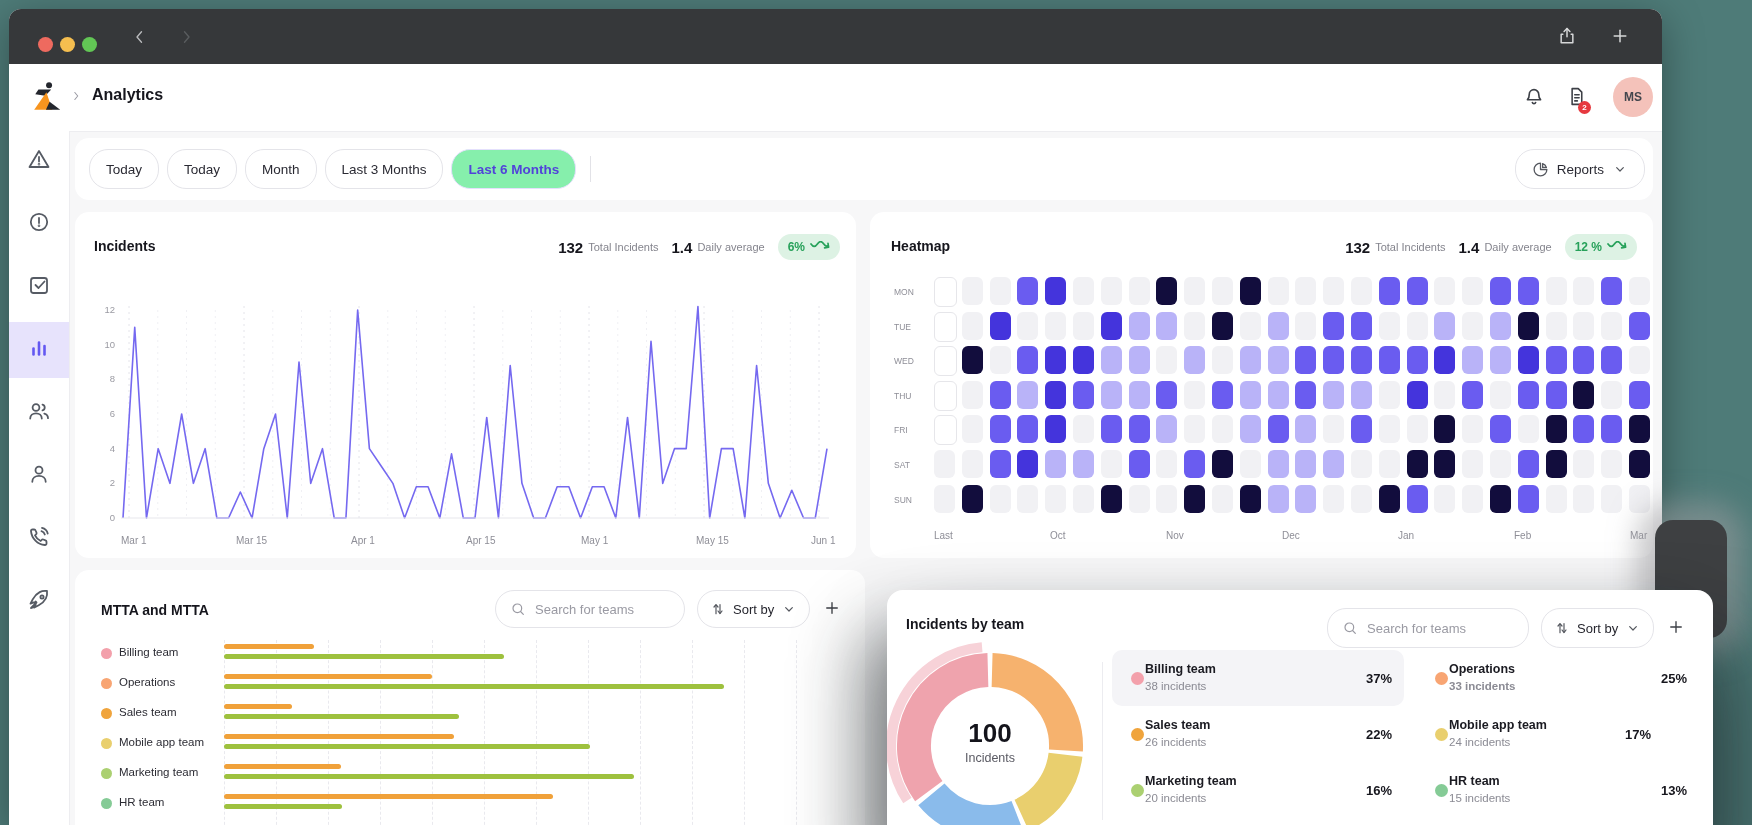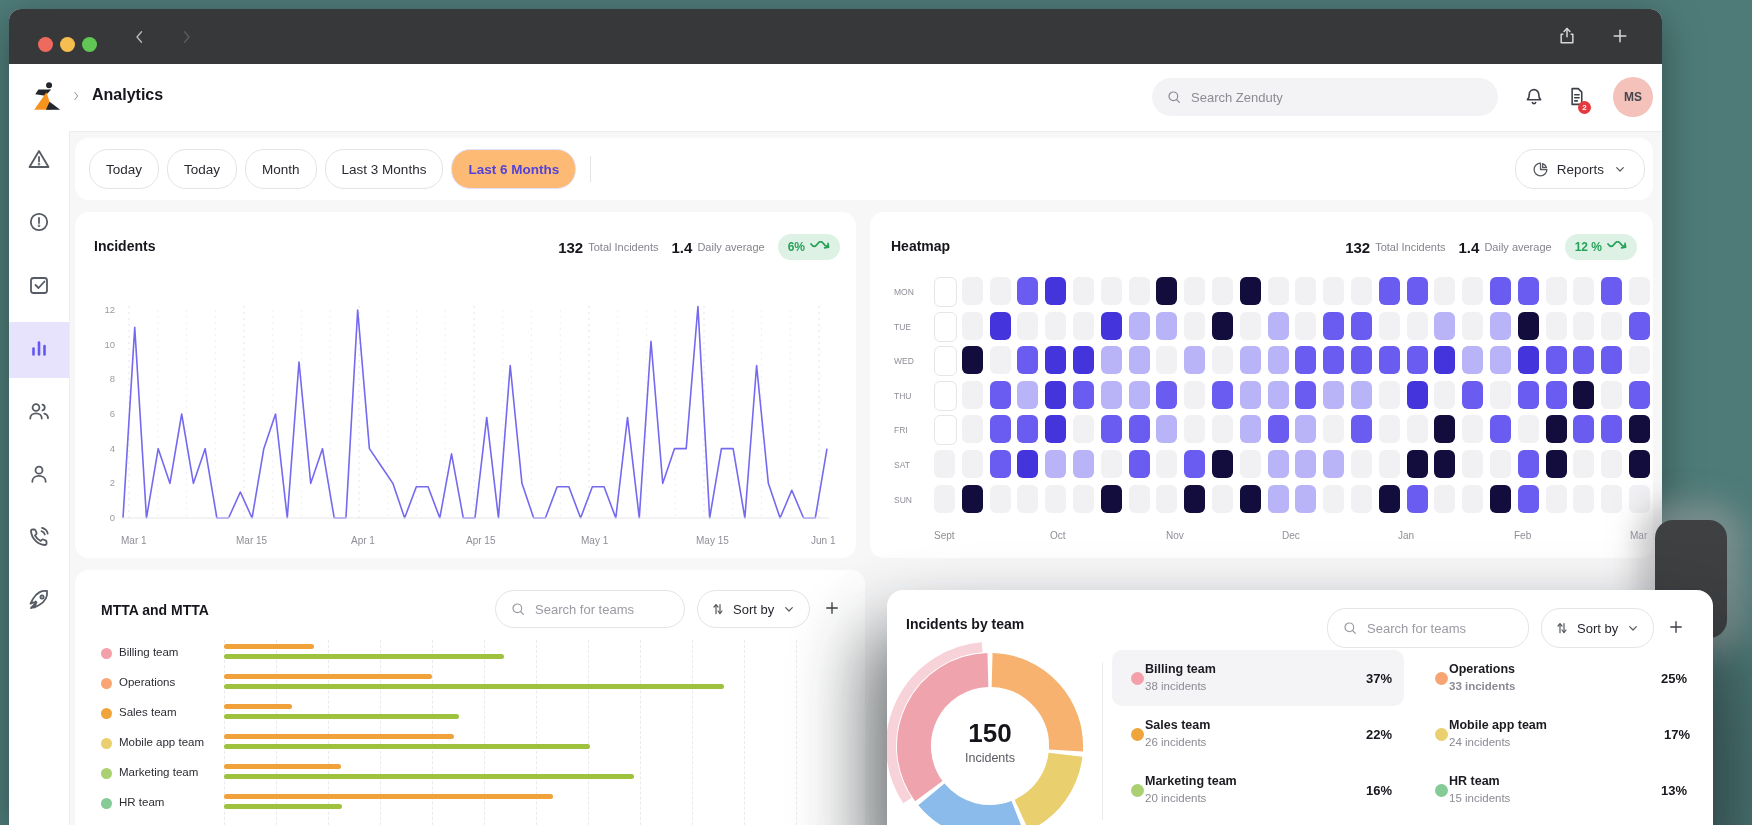--- a/index.html
+++ b/index.html
@@ -26,21 +26,21 @@
   .sbitem.active{background:#e7e3fc;color:#6458f1;}
   
   .card{position:absolute;background:#fff;border-radius:14px;}
   .ctitle{position:absolute;font-size:14px;font-weight:bold;color:#16161d;}
   .stats{position:absolute;display:flex;align-items:center;gap:13px;}
   .stat-num{font-size:15px;font-weight:bold;color:#16161d;}
   .stat-lbl{font-size:11px;color:#84848d;margin-left:-8px;}
   .badge{height:26px;border-radius:13px;background:#ddf2e4;color:#27a15a;font-size:12px;font-weight:bold;display:flex;align-items:center;gap:5px;padding:0 10px;}
   
   .pill{height:38px;border-radius:19px;border:1px solid #e4e4e9;background:#fff;display:flex;align-items:center;padding:0 16px;font-size:13.5px;color:#2a2a33;gap:8px;cursor:pointer;white-space:nowrap;}
-  .pill.active{background:#fdba74;border-color:#e4e0fc;color:#5143d9;font-weight:bold;}
+  .pill.active{background:#86efac;border-color:#e4e0fc;color:#5143d9;font-weight:bold;}
   #filterbar{display:flex;align-items:center;gap:8px;position:absolute;left:14px;top:11px;}
   .vdiv{width:1px;height:26px;background:#e2e2e7;margin:0 6px;}
   .searchpill{border:1px solid #e4e4e9;border-radius:19px;background:#fff;display:flex;align-items:center;gap:9px;padding:0 14px;color:#9a9aa3;font-size:13px;box-sizing:border-box;}
   .sortpill{border:1px solid #e4e4e9;border-radius:19px;background:#fff;display:flex;align-items:center;gap:7px;padding:0 12px;color:#26262e;font-size:13px;box-sizing:border-box;}
   .plusbtn{color:#3c3f45;cursor:pointer;}
   
   .hm-cell{position:absolute;width:21px;height:28px;border-radius:6px;}
   .hm-day{position:absolute;left:24px;font-size:8.5px;color:#8e8e97;}
   .hm-month{position:absolute;top:318px;font-size:10px;color:#8e8e97;}
   
@@ -91,27 +91,20 @@
       <span class="abs" style="left:22px;top:16px"><svg width="34" height="34" viewBox="0 0 32 32">
             <circle cx="17" cy="5" r="2.8" fill="#23262d"></circle>
             <polygon points="7,9 19,9 13.5,14.8 4,13.5" fill="#23262d"></polygon>
             <polygon points="14.5,11.5 3,28 20,28" fill="#f7941e"></polygon>
             <polygon points="17.5,20.5 27.5,28 14,28" fill="#23262d"></polygon>
           </svg></span>
       <span class="abs" style="left:60px;top:25px;color:#9a9aa3"><svg width="14" height="14" viewBox="0 0 24 24" fill="none" stroke="currentColor" stroke-width="1.8" stroke-linecap="round" stroke-linejoin="round">
             <polyline points="10 6 15 12 10 18"></polyline>
           </svg></span>
       <div id="apptitle">Analytics</div>
-      <div id="hsearch">
-        <span style="height:16px;color:#8b8b94"><svg width="16" height="16" viewBox="0 0 24 24" fill="none" stroke="currentColor" stroke-width="1.8" stroke-linecap="round" stroke-linejoin="round">
-              <circle cx="11" cy="11" r="6.5"></circle>
-              <line x1="15.8" y1="15.8" x2="20" y2="20"></line>
-            </svg></span>
-        <span>Search Zenduty</span>
-      </div>
       <span class="hic" style="left:1514px"><svg width="22" height="22" viewBox="0 0 24 24" fill="none" stroke="currentColor" stroke-width="1.8" stroke-linecap="round" stroke-linejoin="round">
             <path d="M12 4a5.2 5.2 0 0 1 5.2 5.2c0 4 1.3 5.1 2 5.8H4.8c.7-.7 2-1.8 2-5.8A5.2 5.2 0 0 1 12 4z"></path>
             <path d="M10.2 18a1.9 1.9 0 0 0 3.6 0"></path>
           </svg></span>
       <span class="hic" style="left:1557px" style2="">
         <span style="position:relative;display:inline-block;">
           <span><svg width="21" height="21" viewBox="0 0 24 24" fill="none" stroke="currentColor" stroke-width="1.8" stroke-linecap="round" stroke-linejoin="round">
                 <path d="M7 3h7l4 4v14H7z"></path>
                 <line x1="10" y1="10" x2="15" y2="10"></line>
                 <line x1="10" y1="13.5" x2="15" y2="13.5"></line>
@@ -459,21 +452,21 @@
           <div class="hm-cell" style="left: 508.8px; top: 272.6px; background: rgb(18, 13, 61);"></div>
           <div class="hm-cell" style="left: 536.6px; top: 272.6px; background: rgb(106, 92, 240);"></div>
           <div class="hm-cell" style="left: 564.4px; top: 272.6px; background: rgb(241, 241, 244);"></div>
           <div class="hm-cell" style="left: 592.2px; top: 272.6px; background: rgb(241, 241, 244);"></div>
           <div class="hm-cell" style="left: 620px; top: 272.6px; background: rgb(18, 13, 61);"></div>
           <div class="hm-cell" style="left: 647.8px; top: 272.6px; background: rgb(106, 92, 240);"></div>
           <div class="hm-cell" style="left: 675.6px; top: 272.6px; background: rgb(241, 241, 244);"></div>
           <div class="hm-cell" style="left: 703.4px; top: 272.6px; background: rgb(241, 241, 244);"></div>
           <div class="hm-cell" style="left: 731.2px; top: 272.6px; background: rgb(241, 241, 244);"></div>
           <div class="hm-cell" style="left: 759px; top: 272.6px; background: rgb(241, 241, 244);"></div>
-          <div class="hm-month" style="left: 64px;">Sept</div>
+          <div class="hm-month" style="left: 64px;">Last</div>
           <div class="hm-month" style="left: 180px;">Oct</div>
           <div class="hm-month" style="left: 296px;">Nov</div>
           <div class="hm-month" style="left: 412px;">Dec</div>
           <div class="hm-month" style="left: 528px;">Jan</div>
           <div class="hm-month" style="left: 644px;">Feb</div>
           <div class="hm-month" style="left: 760px;">Mar</div>
         </div>
     </div>
 
     <div class="card" style="left:66px;top:561px;width:790px;height:270px;">
@@ -569,21 +562,21 @@
           <line x1="5" y1="12" x2="19" y2="12"></line>
         </svg></span>
 
     <svg id="donut" width="212" height="212" viewBox="0 0 212 212" style="position:absolute;left:0;top:46px">
         <path d="M20.4 164.5A99 99 0 0 1 95.1 11.3" stroke="#f7d2d8" stroke-width="10" fill="none"></path>
         <path d="M105.1 34.0A76 76 0 0 1 178.9 114.5" stroke="#f6b26e" stroke-width="34" fill="none" stroke-linecap="butt"></path>
         <path d="M178.5 118.7A76 76 0 0 1 134.6 179.1" stroke="#e9cf6e" stroke-width="34" fill="none" stroke-linecap="butt"></path>
         <path d="M130.7 180.8A76 76 0 0 1 44.4 158.4" stroke="#8abbeb" stroke-width="34" fill="none" stroke-linecap="butt"></path>
         <path d="M41.8 155.1A76 76 0 0 1 100.9 34.0" stroke="#efa3ad" stroke-width="34" fill="none" stroke-linecap="butt"></path>
       </svg>
-    <div class="abs" style="left:57px;top:128px;width:92px;text-align:center;font-size:26px;font-weight:bold;color:#14141b;">150</div>
+    <div class="abs" style="left:57px;top:128px;width:92px;text-align:center;font-size:26px;font-weight:bold;color:#14141b;">100</div>
     <div class="abs" style="left:57px;top:161px;width:92px;text-align:center;font-size:12.5px;color:#5a5a63;">Incidents</div>
     <div class="abs" style="left:215px;top:72px;width:1px;height:158px;background:#ececf0;"></div>
     <div id="teamlist">
         <div style="position: absolute; left: 225px; top: 60px; width: 292px; height: 56px; background: rgb(244, 244, 247); border-radius: 10px;"></div>
         <div style="position: absolute;"></div>
         <div class="tdot2" style="left: 244px; top: 82px; background: rgb(243, 160, 171); width: 13px; height: 13px;"></div>
         <div class="team-name" style="position: absolute; left: 258px; top: 72px;">Billing team</div>
         <div class="team-sub" style="position: absolute; left: 258px; top: 90px;">38 incidents</div>
         <div class="team-pct" style="position: absolute; left: 445px; top: 81px; width: 60px; text-align: right;">37%</div>
         <div style="position: absolute;"></div>
@@ -598,21 +591,21 @@
         <div class="team-pct" style="position: absolute; left: 445px; top: 193px; width: 60px; text-align: right;">16%</div>
         <div style="position: absolute;"></div>
         <div class="tdot2" style="left: 548px; top: 82px; background: rgb(248, 165, 115); width: 13px; height: 13px;"></div>
         <div class="team-name" style="position: absolute; left: 562px; top: 72px;">Operations</div>
         <div class="team-sub" style="position: absolute; left: 562px; top: 90px; font-weight: bold;">33 incidents</div>
         <div class="team-pct" style="position: absolute; left: 740px; top: 81px; width: 60px; text-align: right;">25%</div>
         <div style="position: absolute;"></div>
         <div class="tdot2" style="left: 548px; top: 138px; background: rgb(233, 207, 110); width: 13px; height: 13px;"></div>
         <div class="team-name" style="position: absolute; left: 562px; top: 128px;">Mobile app team</div>
         <div class="team-sub" style="position: absolute; left: 562px; top: 146px;">24 incidents</div>
-        <div class="team-pct" style="position: absolute; left: 760px; top: 137px; width: 60px; text-align: center;">17%</div>
+        <div class="team-pct" style="position: absolute; left: 738px; top: 137px; width: 60px; text-align: left;">17%</div>
         <div style="position: absolute;"></div>
         <div class="tdot2" style="left: 548px; top: 194px; background: rgb(133, 203, 150); width: 13px; height: 13px;"></div>
         <div class="team-name" style="position: absolute; left: 562px; top: 184px;">HR team</div>
         <div class="team-sub" style="position: absolute; left: 562px; top: 202px;">15 incidents</div>
         <div class="team-pct" style="position: absolute; left: 740px; top: 193px; width: 60px; text-align: right;">13%</div>
       </div>
   </div>
 
 </div>
 

